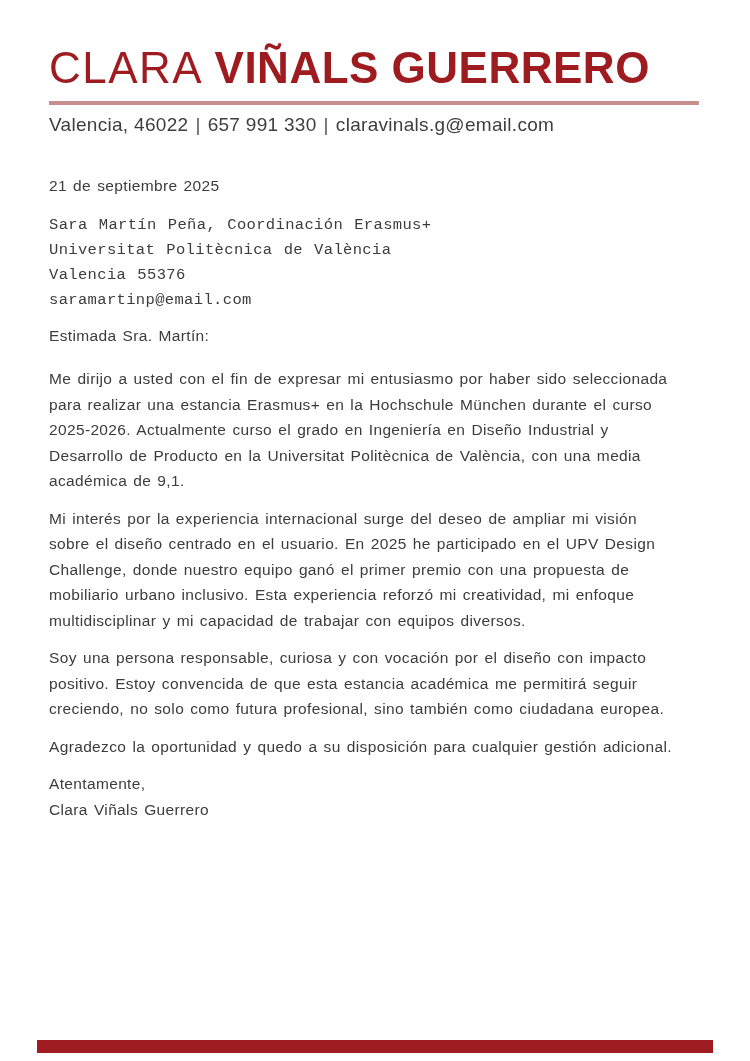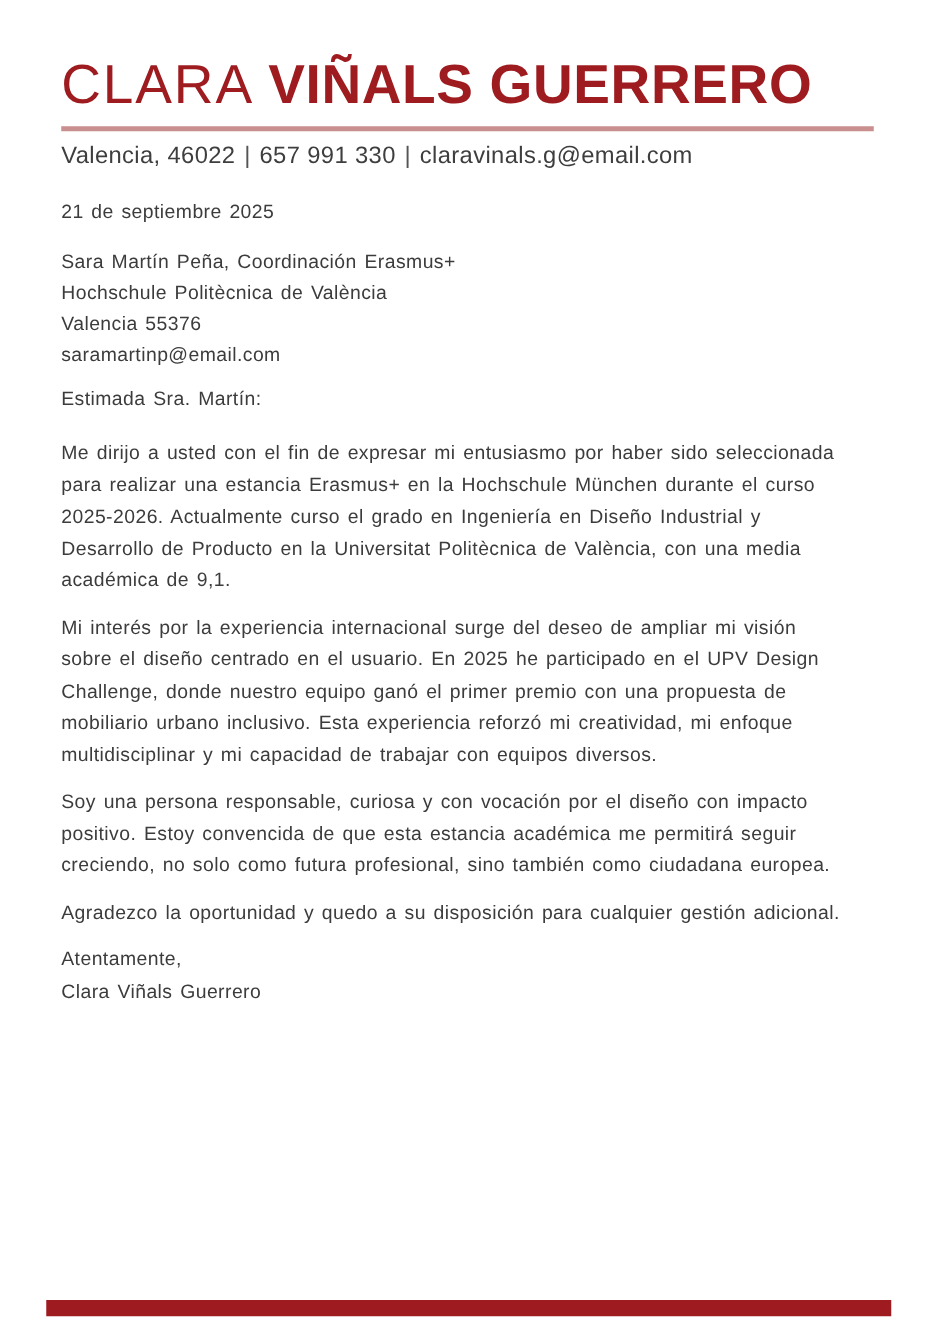--- a/index.html
+++ b/index.html
@@ -47,28 +47,29 @@
     padding: 0 7px;
     color: #555555;
   }
   
   .letter {
     font-size: 15.5px;
     letter-spacing: 0.35px;
     word-spacing: 1.5px;
   }
   .date {
-    margin-top: 24px;
+    margin-top: 40px;
     line-height: 25.5px;
   }
   .recipient {
     margin-top: 14px;
   }
   .recipient .line {
     line-height: 25px;
+    font-family: Liberation Mono, monospace;
   }
   .salutation {
     margin-top: 10px;
     line-height: 25.5px;
   }
   .body-paragraphs {
     margin-top: 18px;
   }
   .body-paragraphs p {
     line-height: 25.5px;
@@ -97,21 +98,21 @@
       <h1 class="name"><span>CLARA</span> <span class="surname">VIÑALS GUERRERO</span></h1>
       <div class="rule"></div>
       <div class="contact"><span>Valencia, 46022</span><span class="sep">|</span><span>657 991 330</span><span class="sep">|</span><span>claravinals.g@email.com</span></div>
     </header>
 
     <main class="letter">
       <div class="date">21 de septiembre 2025</div>
 
       <div class="recipient">
         <div class="line">Sara Martín Peña, Coordinación Erasmus+</div>
-        <div class="line">Hochschule Politècnica de València</div>
+        <div class="line">Universitat Politècnica de València</div>
         <div class="line">Valencia 55376</div>
         <div class="line">saramartinp@email.com</div>
       </div>
 
       <div class="salutation">Estimada Sra. Martín:</div>
 
       <div class="body-paragraphs">
         <p>Me dirijo a usted con el fin de expresar mi entusiasmo por haber sido seleccionada para realizar una estancia Erasmus+ en la Hochschule München durante el curso 2025-2026. Actualmente curso el grado en Ingeniería en Diseño Industrial y Desarrollo de Producto en la Universitat Politècnica de València, con una media académica de 9,1.</p>
         <p>Mi interés por la experiencia internacional surge del deseo de ampliar mi visión sobre el diseño centrado en el usuario. En 2025 he participado en el UPV Design Challenge, donde nuestro equipo ganó el primer premio con una propuesta de mobiliario urbano inclusivo. Esta experiencia reforzó mi creatividad, mi enfoque multidisciplinar y mi capacidad de trabajar con equipos diversos.</p>
         <p>Soy una persona responsable, curiosa y con vocación por el diseño con impacto positivo. Estoy convencida de que esta estancia académica me permitirá seguir creciendo, no solo como futura profesional, sino también como ciudadana europea.</p>

